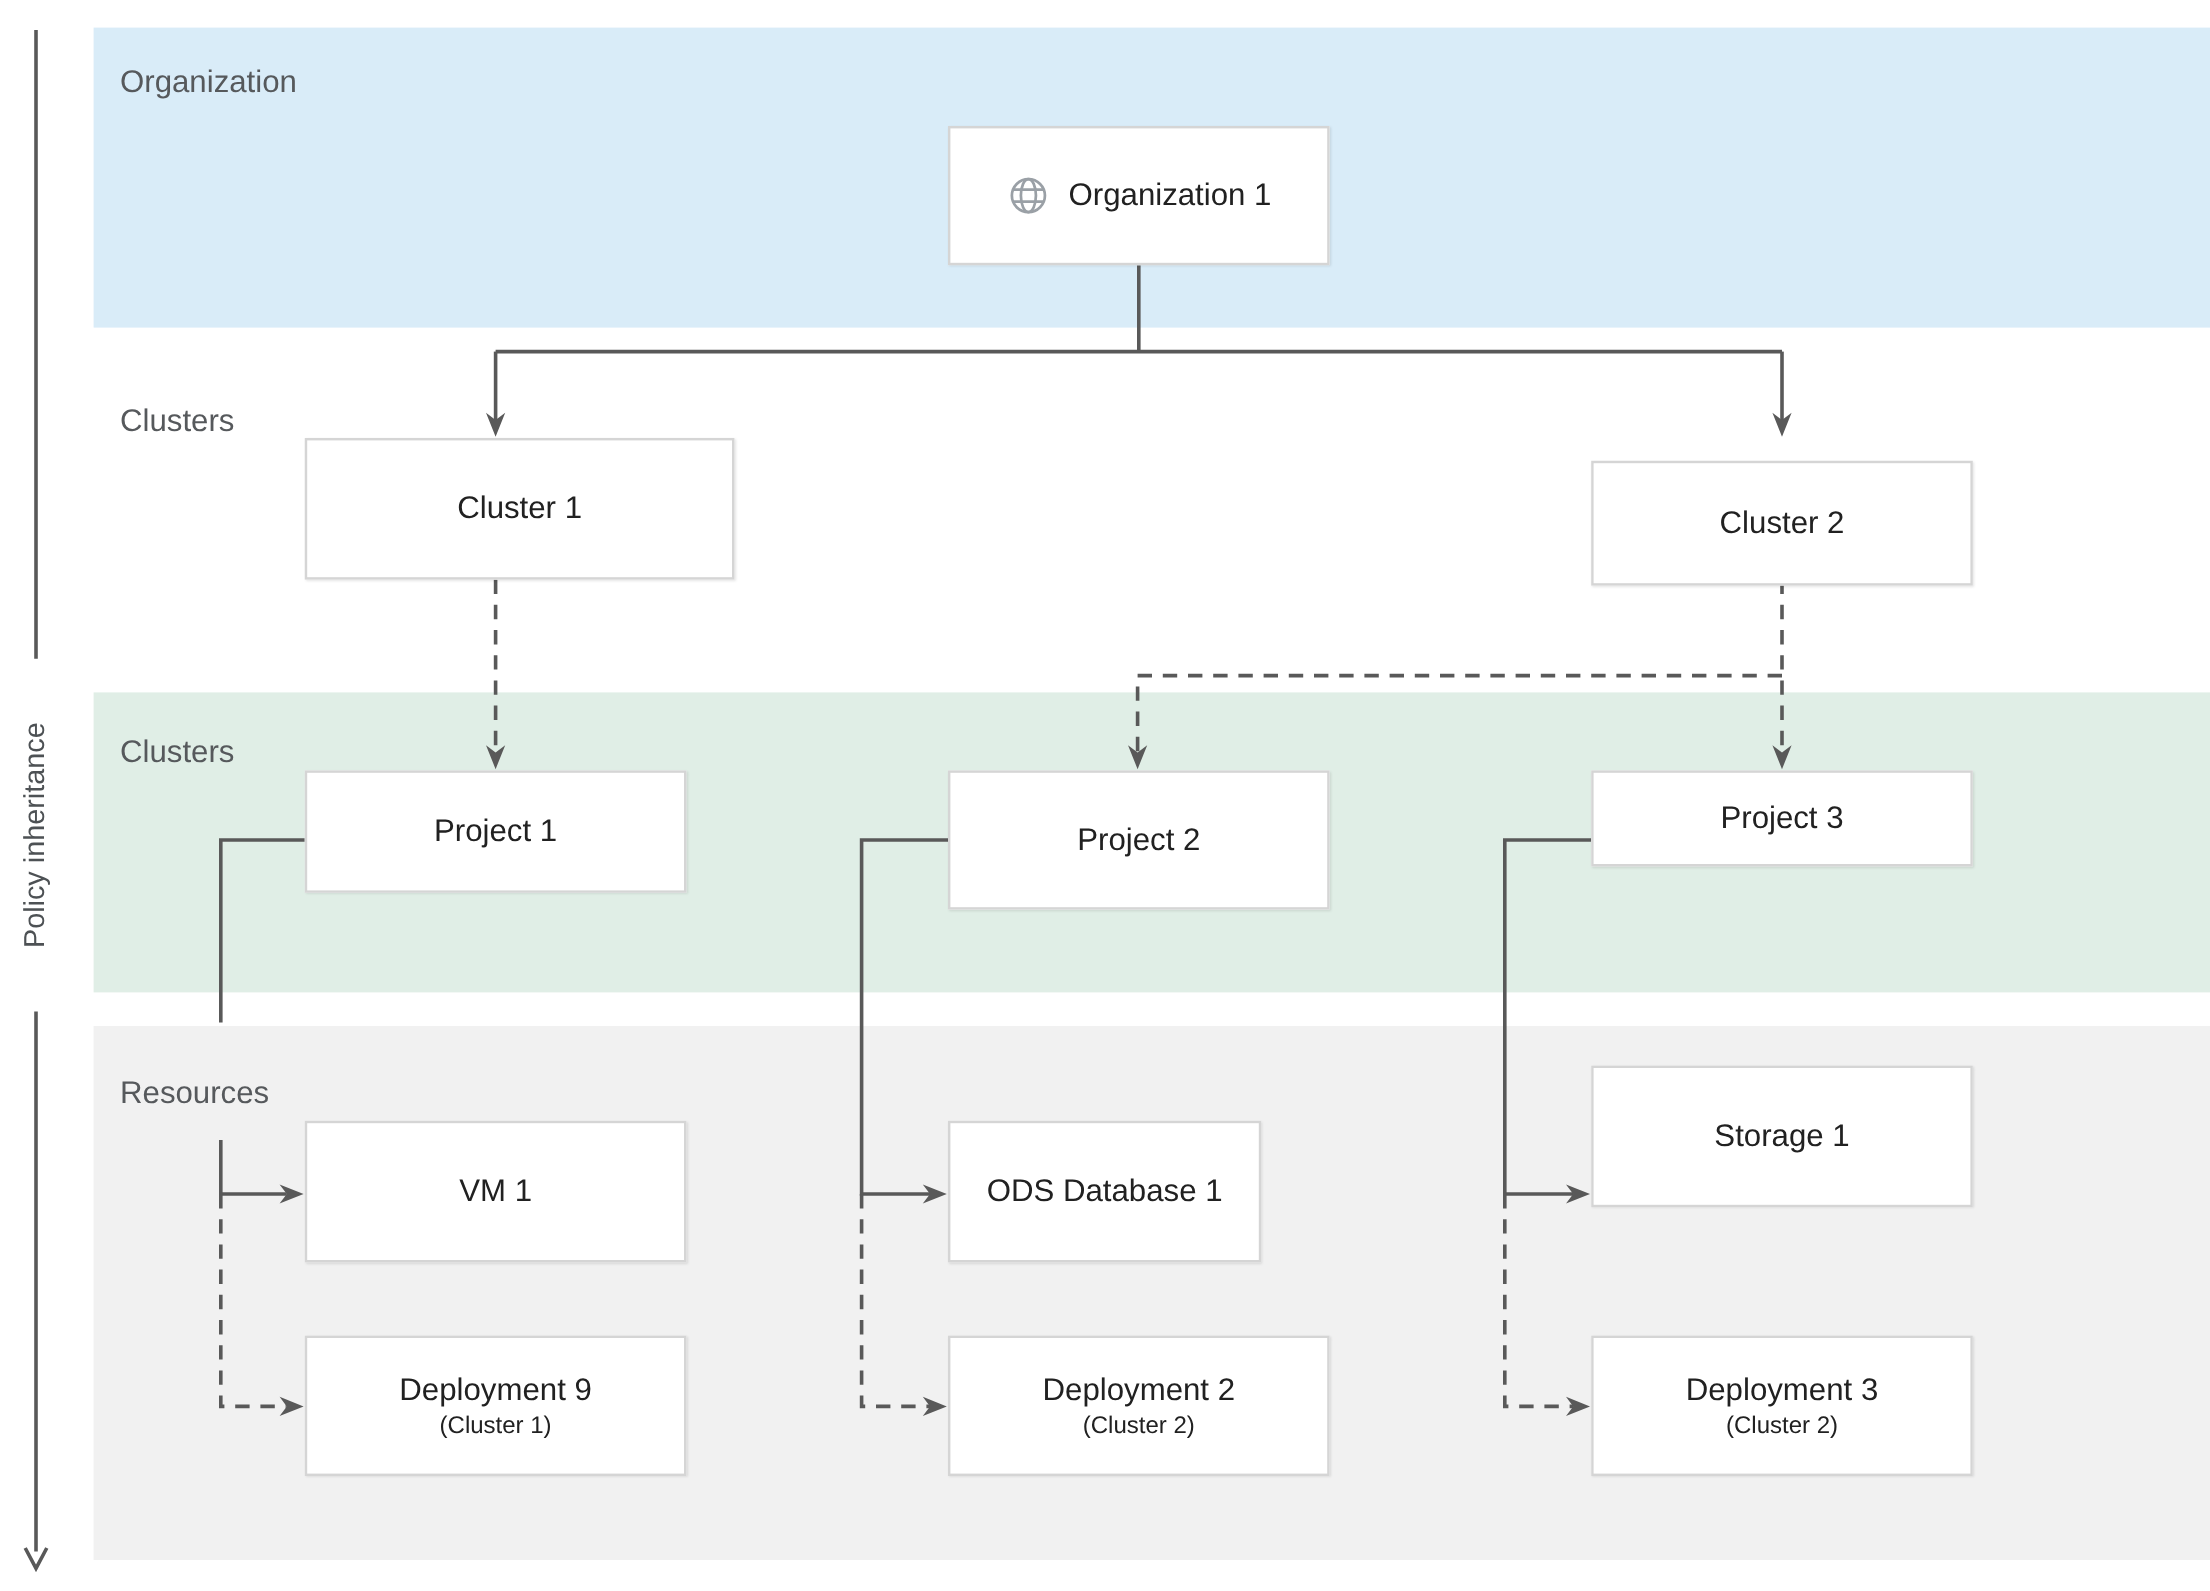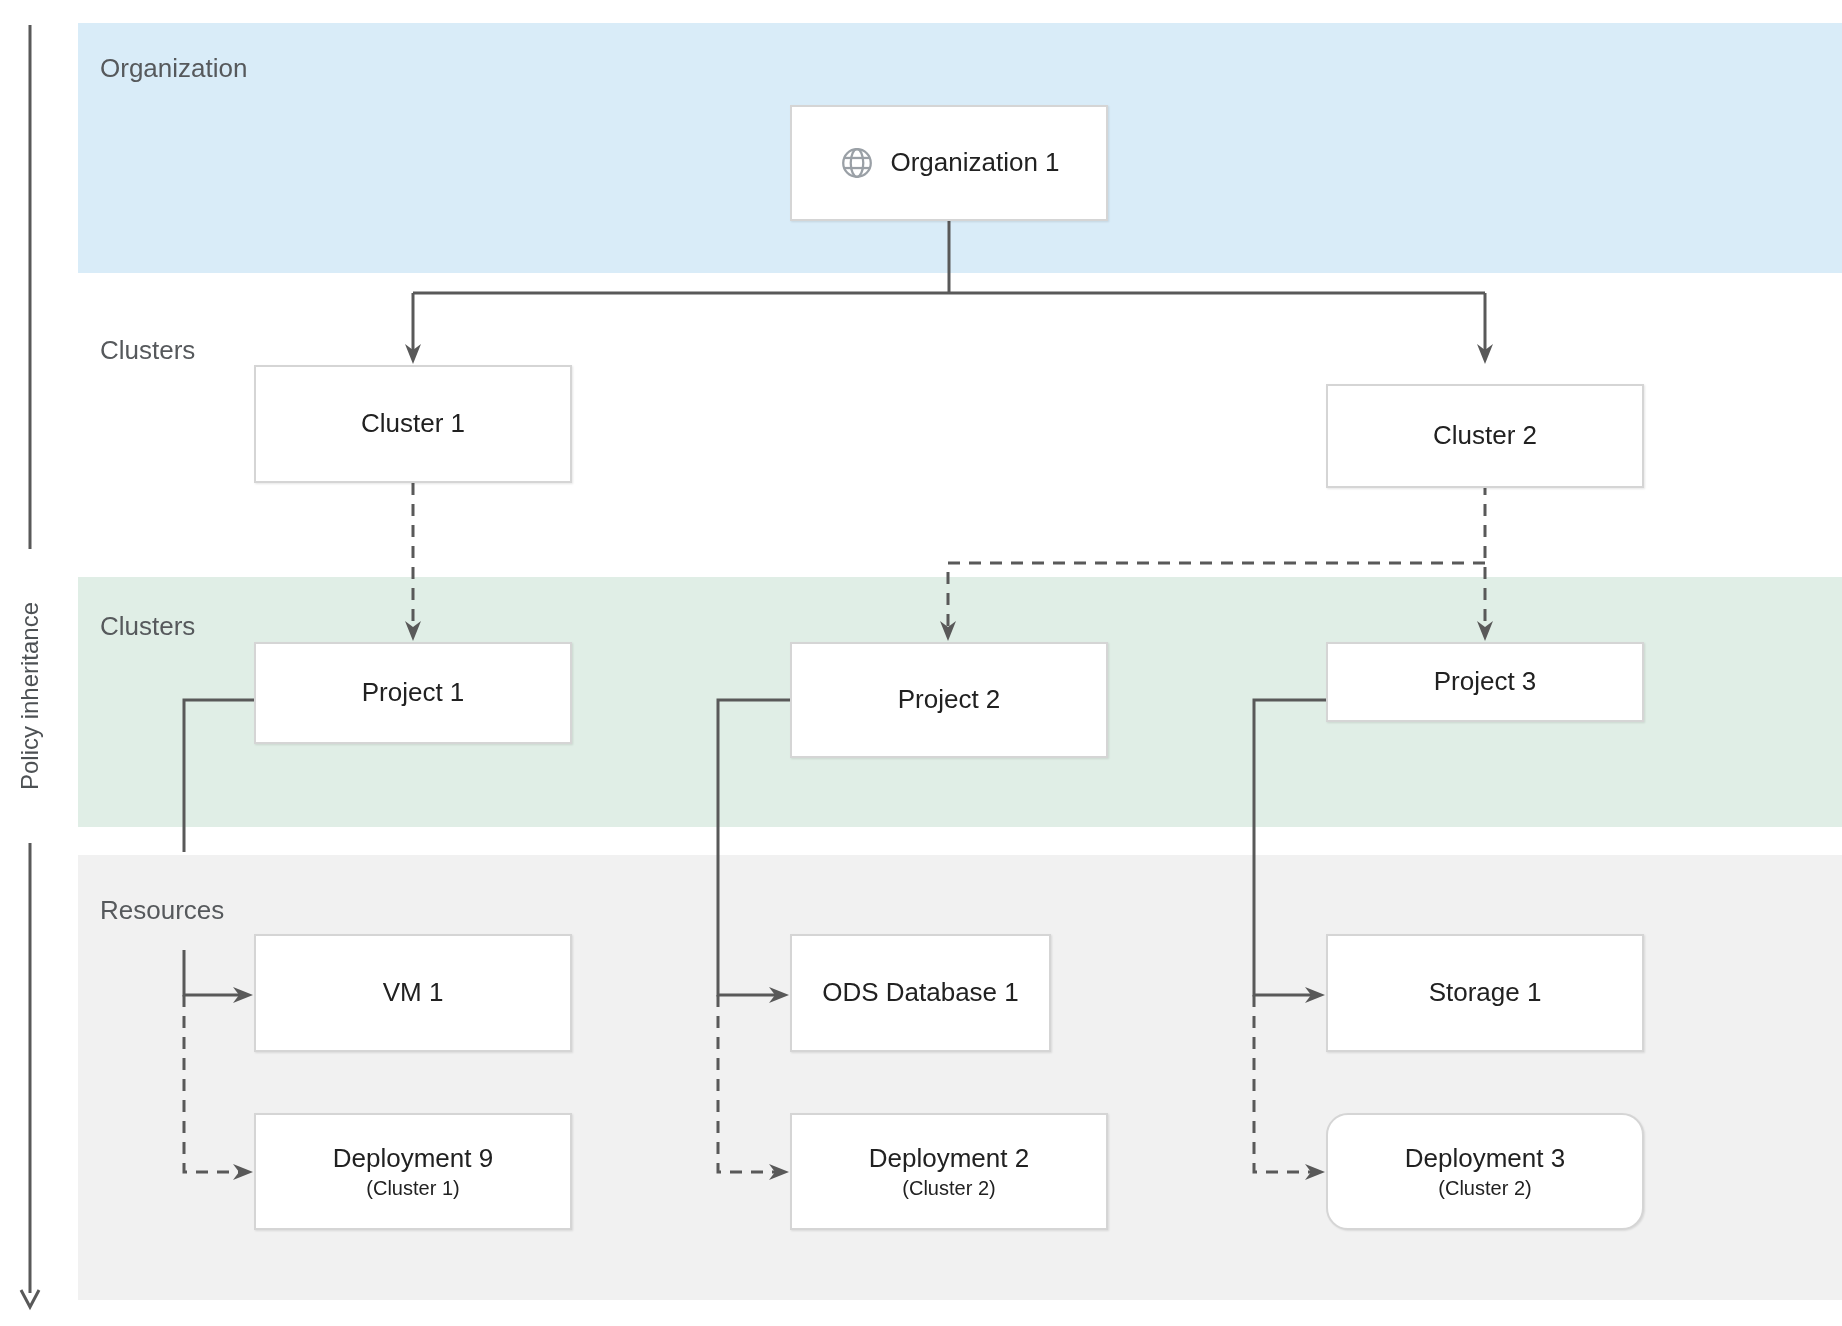--- a/index.html
+++ b/index.html
@@ -114,21 +114,21 @@
             <g fill="none" stroke="#9aa0a6" stroke-width="2.4">
               <circle cx="20" cy="20" r="14.5"></circle>
               <ellipse cx="20" cy="20" rx="6.6" ry="14.5"></ellipse>
               <line x1="6.7" y1="14.7" x2="33.3" y2="14.7"></line>
               <line x1="6.7" y1="25.3" x2="33.3" y2="25.3"></line>
             </g>
           </svg>
           <span class="node-label">Organization 1</span>
         </div>
       </div>
-      <div class="node" style="left: 254px; top: 365px; width: 318px; height: 118px; position: absolute;">
+      <div class="node" style="left: 254px; top: 365px; width: 358px; height: 118px; position: absolute;">
         <div class="node-main">
           <span class="node-label">Cluster 1</span>
         </div>
       </div>
       <div class="node" style="left: 1326px; top: 384px; width: 318px; height: 104px; position: absolute;">
         <div class="node-main">
           <span class="node-label">Cluster 2</span>
         </div>
       </div>
       <div class="node" style="left: 254px; top: 642px; width: 318px; height: 102px; position: absolute;">
@@ -149,38 +149,38 @@
       <div class="node" style="left: 254px; top: 934px; width: 318px; height: 118px; position: absolute;">
         <div class="node-main">
           <span class="node-label">VM 1</span>
         </div>
       </div>
       <div class="node" style="left: 790px; top: 934px; width: 261px; height: 118px; position: absolute;">
         <div class="node-main">
           <span class="node-label">ODS Database 1</span>
         </div>
       </div>
-      <div class="node" style="left: 1326px; top: 934px; width: 318px; height: 118px; position: absolute;">
+      <div class="node" style="left: 1326px; top: 888px; width: 318px; height: 118px; position: absolute;">
         <div class="node-main">
           <span class="node-label">Storage 1</span>
         </div>
       </div>
       <div class="node" style="left: 254px; top: 1113px; width: 318px; height: 117px; position: absolute;">
         <div class="node-main">
           <span class="node-label">Deployment 9</span>
         </div>
         <span class="node-sublabel">(Cluster 1)</span>
       </div>
       <div class="node" style="left: 790px; top: 1113px; width: 318px; height: 117px; position: absolute;">
         <div class="node-main">
           <span class="node-label">Deployment 2</span>
         </div>
         <span class="node-sublabel">(Cluster 2)</span>
       </div>
-      <div class="node" style="left: 1326px; top: 1113px; width: 318px; height: 117px; position: absolute; border-radius: 22px;">
+      <div class="node" style="left: 1326px; top: 1113px; width: 318px; height: 117px; position: absolute;">
         <div class="node-main">
           <span class="node-label">Deployment 3</span>
         </div>
         <span class="node-sublabel">(Cluster 2)</span>
       </div>
     </div>
   <div class="policy-label" id="policy-label" style="left: 30px; top: 696px;">Policy inheritance</div>
 </div>
 
 </body></html>

